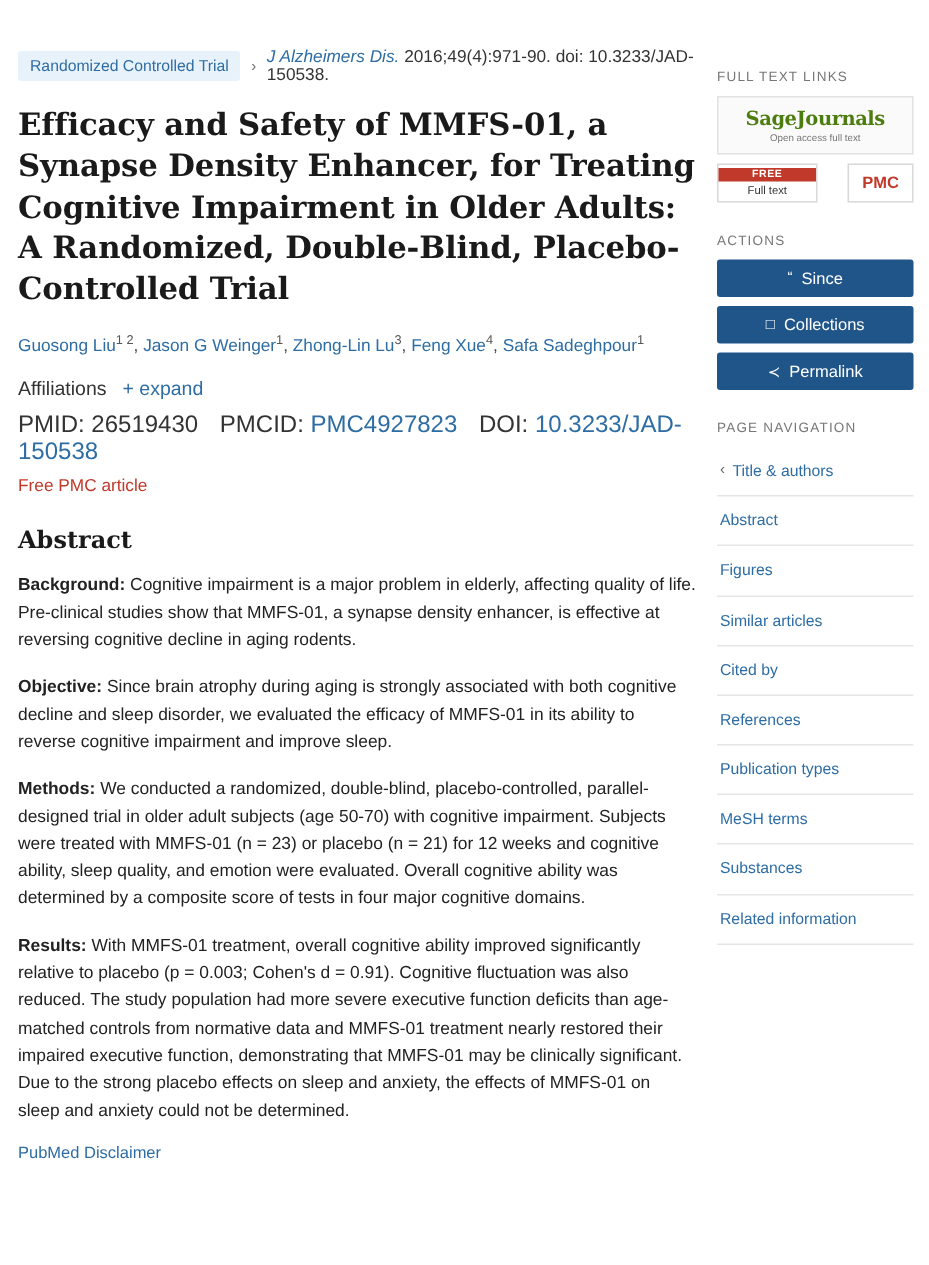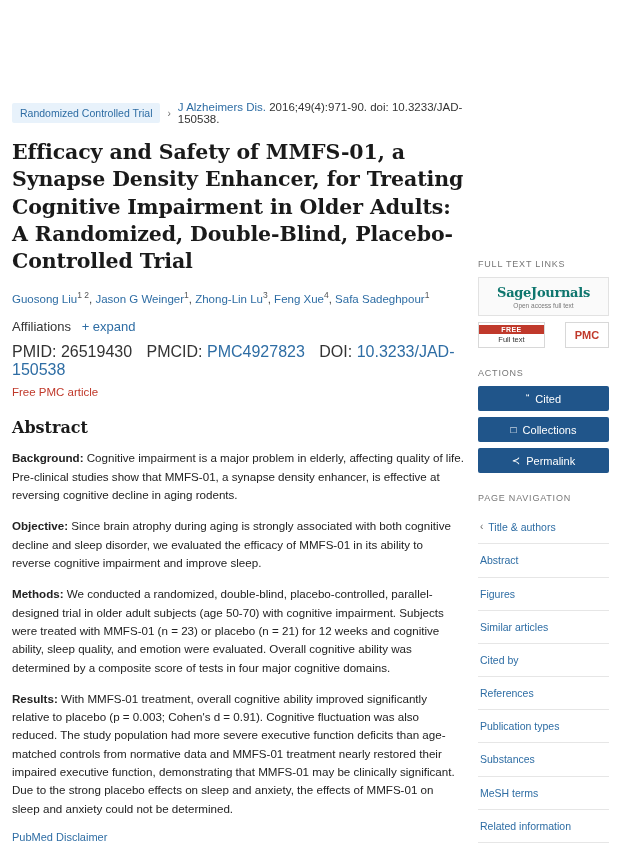--- a/index.html
+++ b/index.html
@@ -7,24 +7,23 @@
     margin: 0; padding: 0;
     width: 619px; height: 843px;
     background: #fff;
     font-family: "Liberation Sans", sans-serif;
     color: #212121;
     overflow: hidden;
   }
   .page {
     position: relative;
     width: 553px; height: 843px;
-    padding: 14px 12px 0 12px;
+    padding: 32px 12px 0 12px;
     display: flex;
     gap: 14px;
-    align-items: flex-end;
   }
   .main-col { width: 452px; flex: 0 0 452px; }
   .side-col { width: 131px; flex: 0 0 131px; padding-top: 14px; }
 
   
   .toprow {
     display: flex; align-items: center; gap: 6px;
     margin-bottom: 14px;
   }
   .trial-badge {
@@ -32,21 +31,21 @@
     color: #2e6da4;
     font-size: 10.5px;
     padding: 4px 8px;
     border-radius: 2px;
     white-space: nowrap;
   }
   .chev { color: #6c6c6c; font-size: 10px; padding: 0 1px; }
   .journal-cite {
     font-size: 11.5px; color: #333;
   }
-  .journal-cite .jname { color: #2e6da4; }
+  .journal-cite .jname { color: #2e6da4; font-style: italic; }
 
   
   h1.title {
     font-family: "DejaVu Serif", serif;
     font-size: 20.5px;
     line-height: 1.33;
     font-weight: bold;
     margin: 0 0 14px 0;
     color: #1a1a1a;
     letter-spacing: -0.1px;
@@ -119,21 +118,21 @@
   .sage-box {
     border: 1px solid #e2e2e2;
     background: #fafafa;
     padding: 7px 6px 6px 6px;
     text-align: center;
     margin-bottom: 6px;
   }
   .sage-title {
     font-family: "DejaVu Serif", serif;
     font-size: 13px;
-    color: #0f766e;
+    color: #4d7c0f;
     font-weight: bold;
     letter-spacing: -0.3px;
   }
   .sage-sub { font-size: 6.5px; color: #777; margin-top: 2px; }
   .pmc-row { display: flex; align-items: stretch; gap: 20px; margin-bottom: 20px; }
   .free-badge {
     border: 1px solid #d8d8d8;
     flex: 1;
     text-align: center;
     padding: 2px 0 3px 0;
@@ -241,21 +240,21 @@
         <span class="ft-top">FREE</span>
         <span class="ft-bot">Full text</span>
       </div>
       <div class="pmc-logo">PMC</div>
     </div>
 
     <div class="side-head actions-head">ACTIONS</div>
 
     <button class="act-btn">
       <span class="gl">“</span>
-      <span>Cited</span>
+      <span>Since</span>
     </button>
     <button class="act-btn">
       <span class="gl">□</span>
       <span>Collections</span>
     </button>
     <button class="act-btn">
       <span class="gl">≺</span>
       <span>Permalink</span>
     </button>
 
@@ -265,19 +264,19 @@
       <div class="nav-item first">
         <span class="lc">‹</span>
         <span>Title &amp; authors</span>
       </div>
       <div class="nav-item">Abstract</div>
       <div class="nav-item">Figures</div>
       <div class="nav-item">Similar articles</div>
       <div class="nav-item">Cited by</div>
       <div class="nav-item">References</div>
       <div class="nav-item">Publication types</div>
+      <div class="nav-item">MeSH terms</div>
       <div class="nav-item">Substances</div>
-      <div class="nav-item">MeSH terms</div>
       <div class="nav-item">Related information</div>
     </div>
 
   </div>
 </div>
 
 </body></html>

